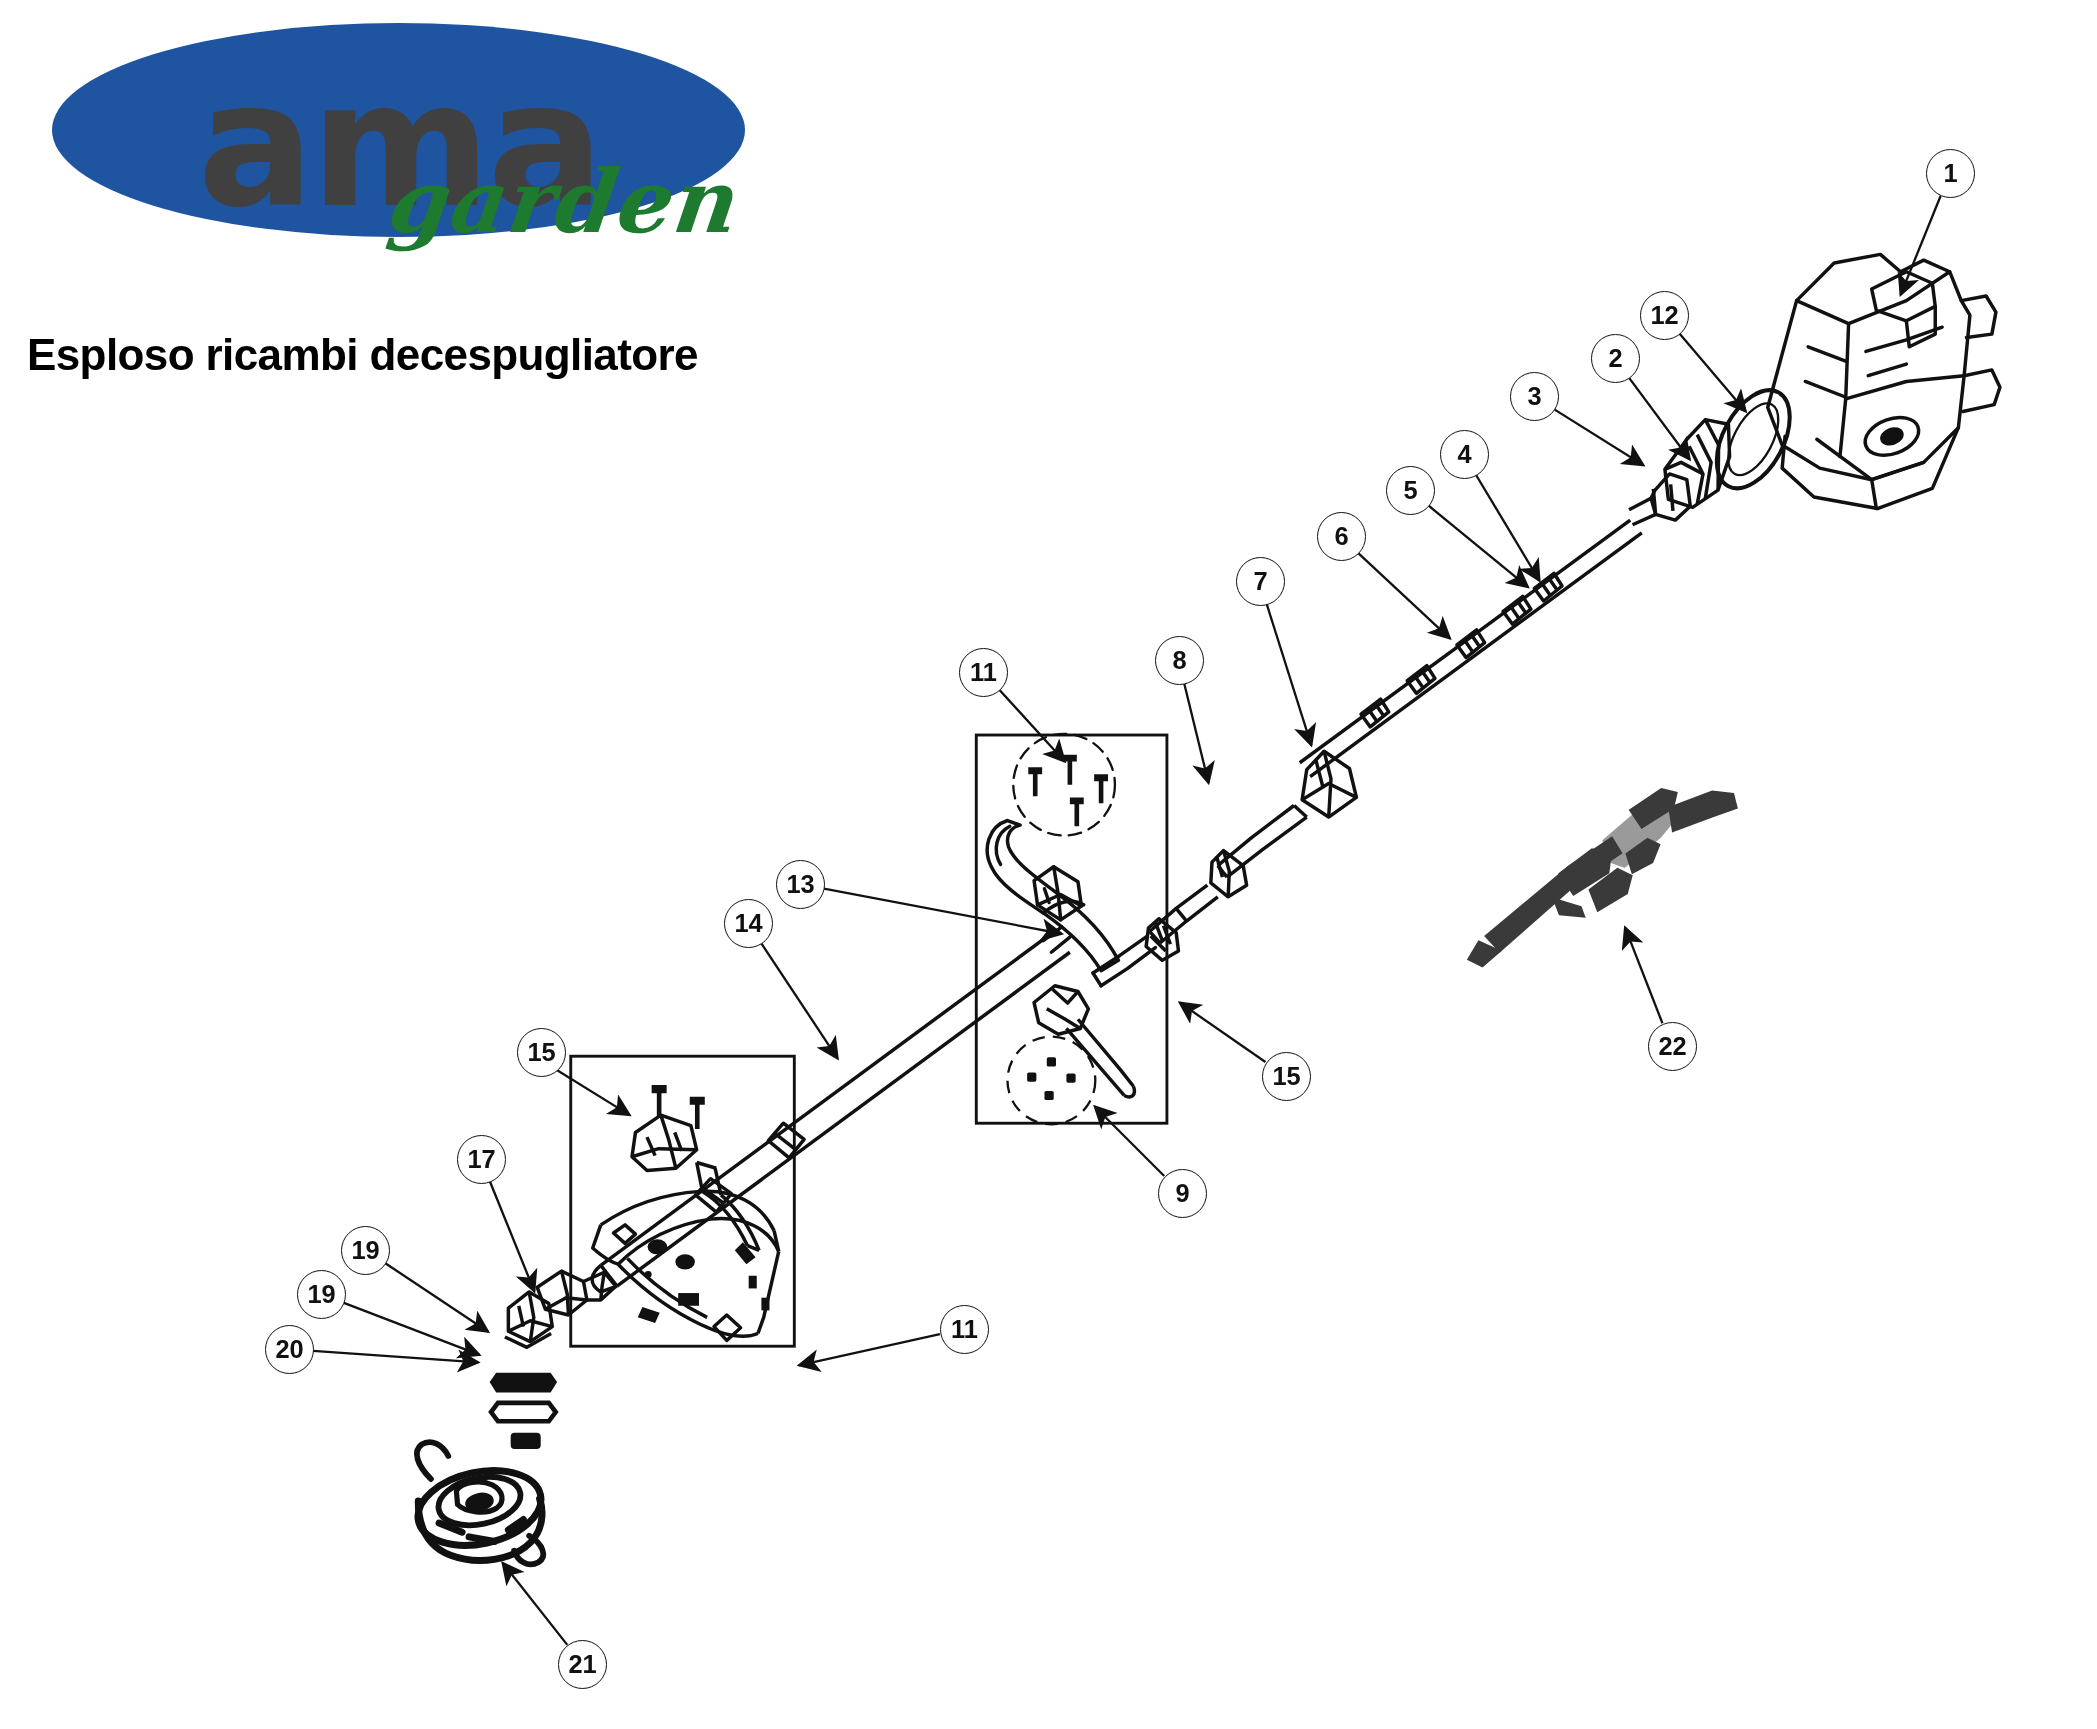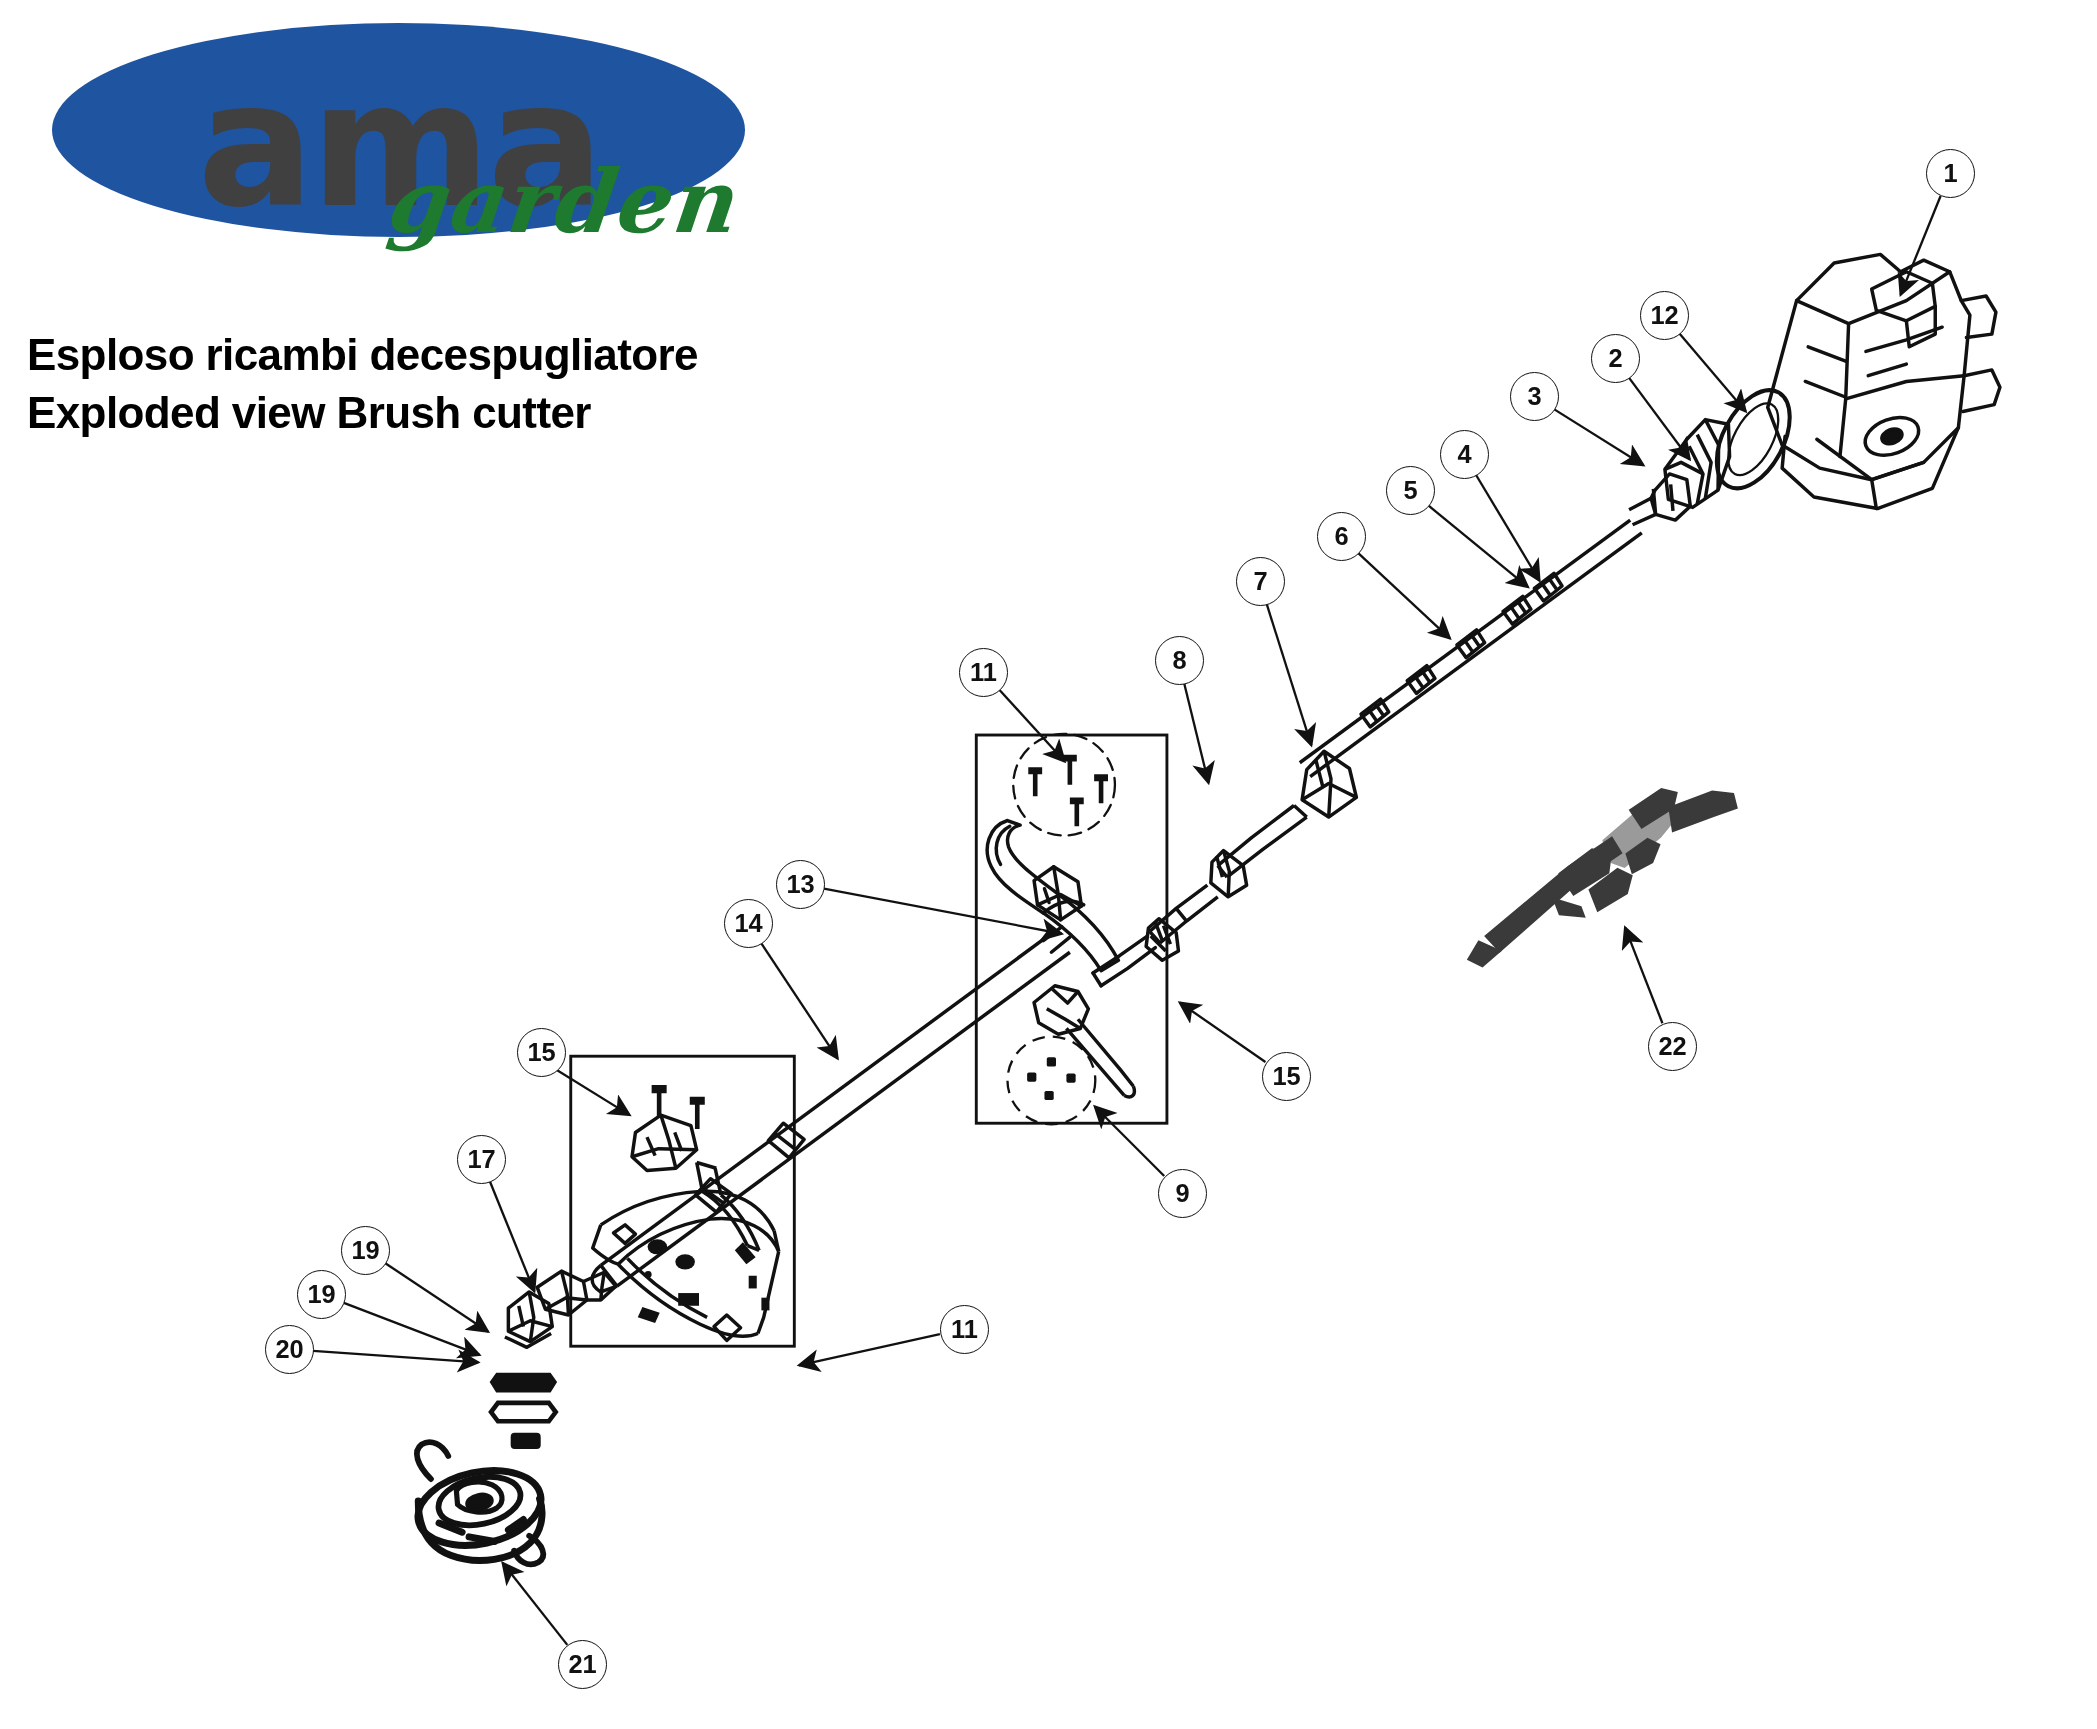--- a/index.html
+++ b/index.html
@@ -120,21 +120,20 @@
 <div id="page" style="background: rgb(255, 255, 255);">
 
   <div id="logo-block">
     <div id="logo-ellipse" style="background: rgb(31, 84, 160);"></div>
     <div id="logo-ama" style="color: #404040; margin-top: 24px;">ama</div>
     <div id="logo-garden" style="color: rgb(29, 122, 46);">garden</div>
   </div>
 
   <div id="titles" style="color: rgb(0, 0, 0);">
     <div class="title-line">Esploso ricambi decespugliatore</div>
-    <div class="title-line">Exploded view Brush cutter</div>
   </div>
 
   <div id="drawing">
     <svg width="2097" height="1730" viewBox="0 0 3630 2994" xmlns="http://www.w3.org/2000/svg">
       <defs>
         <marker id="arw" markerWidth="12" markerHeight="12" refX="9" refY="5" orient="auto" markerUnits="strokeWidth">
           <path d="M0,0 L10,5 L0,10 L2.5,5 z" fill="#111111"></path>
         </marker>
       </defs>
 

